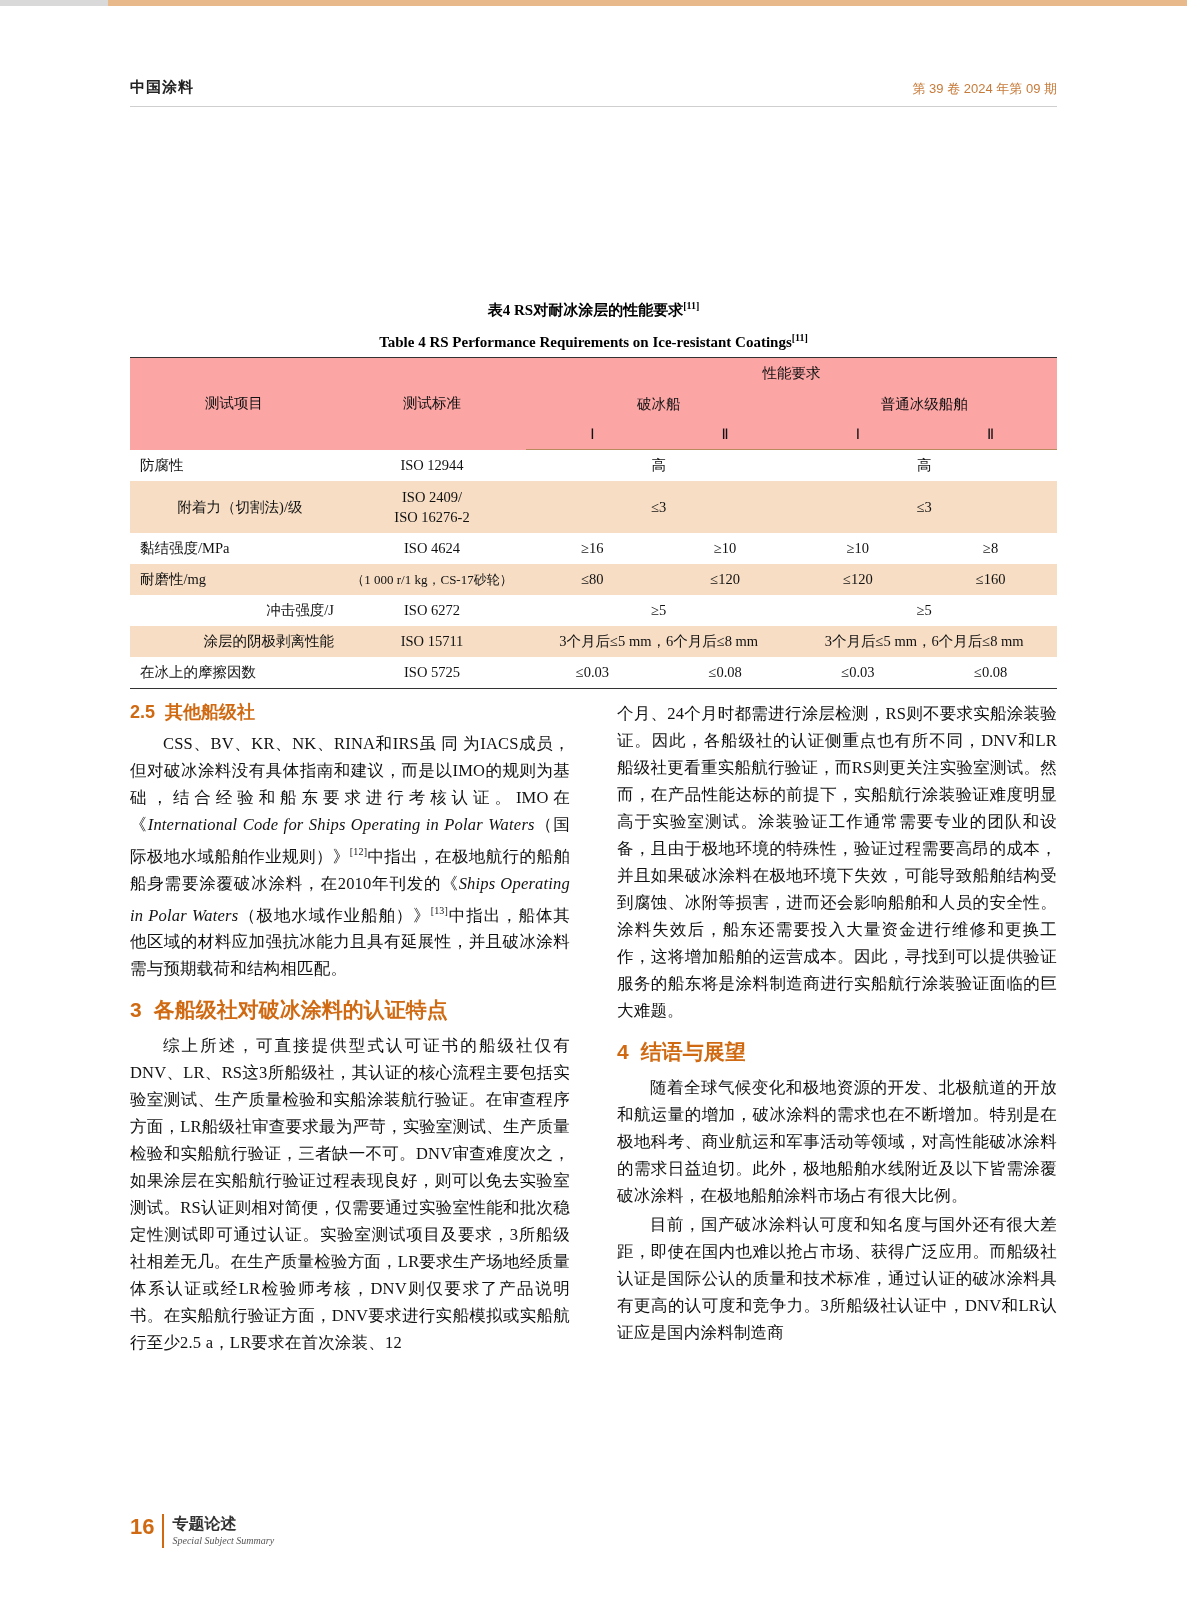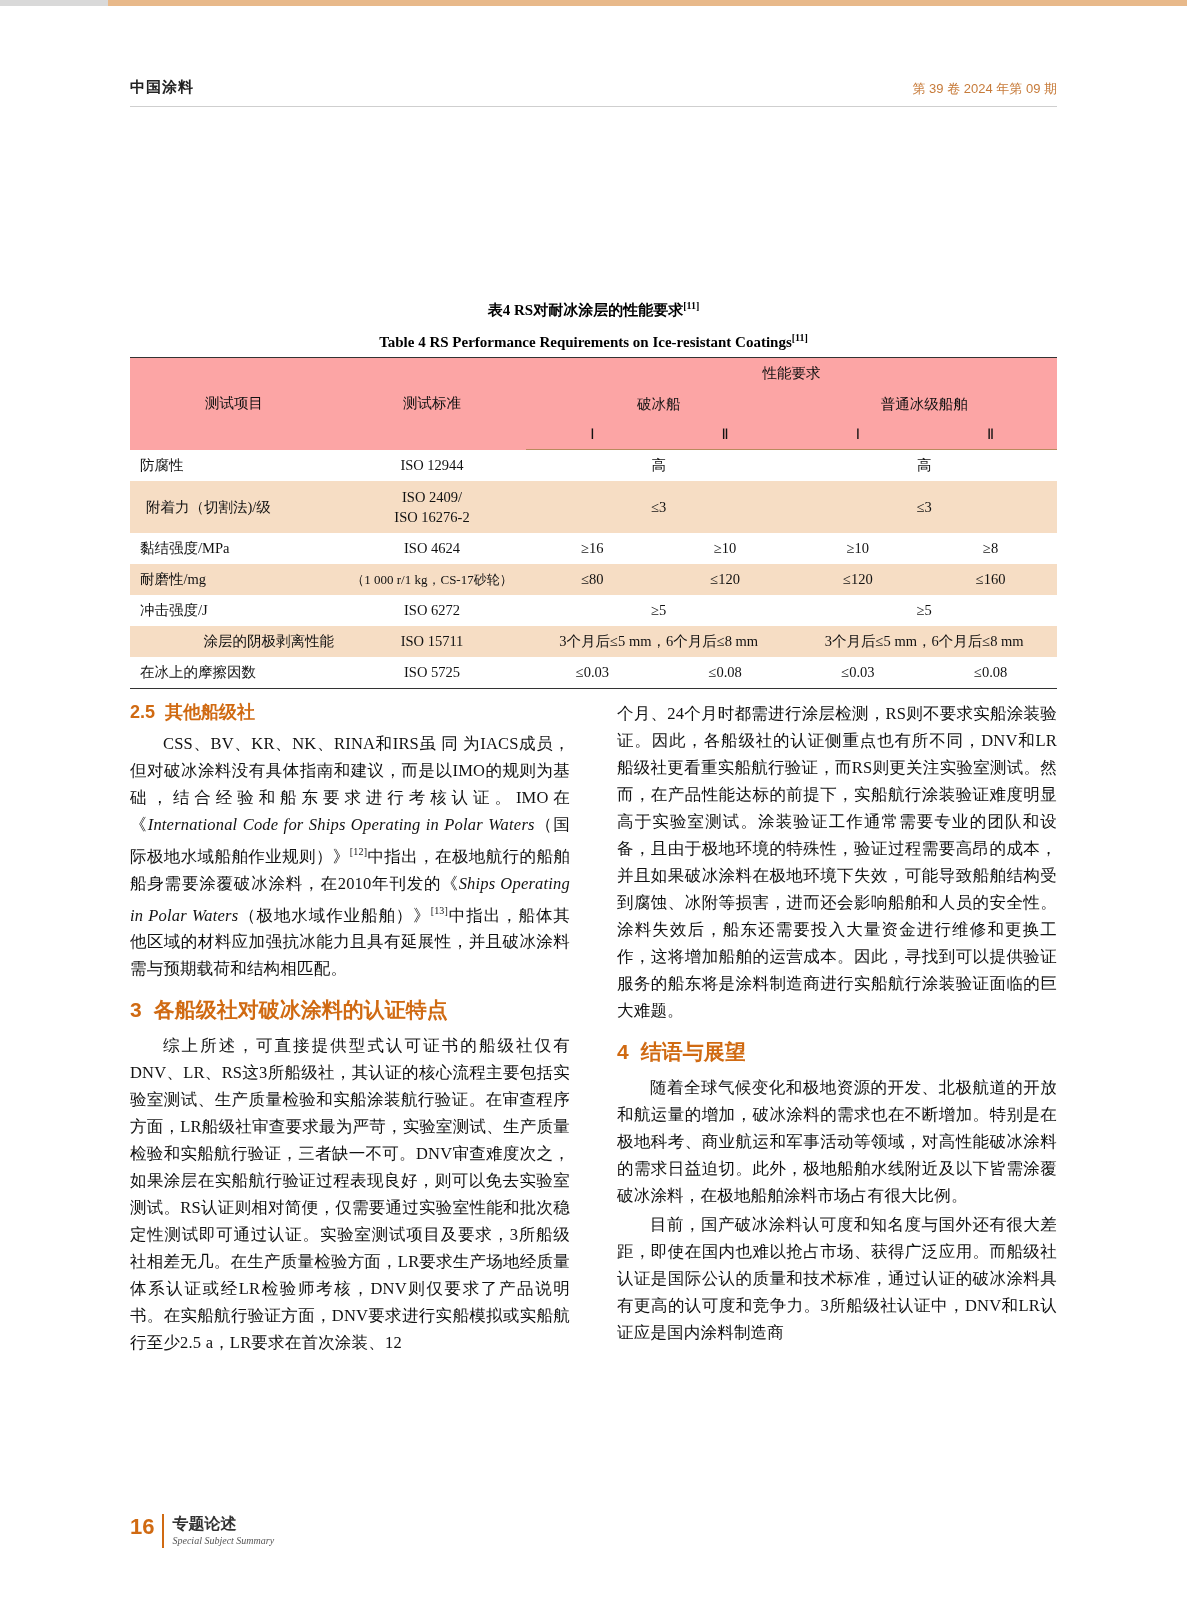--- a/index.html
+++ b/index.html
@@ -126,21 +126,21 @@
         </tr>
       </thead>
       <tbody>
         <tr class="rowA">
           <td style="text-align:left;padding-left:10px;">防腐性</td>
           <td>ISO 12944</td>
           <td colspan="2">高</td>
           <td colspan="2">高</td>
         </tr>
         <tr class="rowB">
-          <td style="text-align:left;padding-left:16px;">附着力（切割法)/级</td>
+          <td style="text-align:center;padding-left:16px;">附着力（切割法)/级</td>
           <td style="white-space:pre-line;line-height:20px;">ISO 2409/
 ISO 16276-2</td>
           <td colspan="2">≤3</td>
           <td colspan="2">≤3</td>
         </tr>
         <tr class="rowA">
           <td style="text-align:left;padding-left:10px;">黏结强度/MPa</td>
           <td>ISO 4624</td>
           <td>≥16</td>
           <td>≥10</td>
@@ -149,21 +149,21 @@
         </tr>
         <tr class="rowB">
           <td style="text-align:left;padding-left:10px;">耐磨性/mg</td>
           <td style="font-size:13px;">（1 000 r/1 kg，CS-17砂轮）</td>
           <td>≤80</td>
           <td>≤120</td>
           <td>≤120</td>
           <td>≤160</td>
         </tr>
         <tr class="rowA">
-          <td style="text-align:left;padding-left:10px;">冲击强度/J</td>
+          <td style="text-align:right;padding-left:10px;">冲击强度/J</td>
           <td>ISO 6272</td>
           <td colspan="2">≥5</td>
           <td colspan="2">≥5</td>
         </tr>
         <tr class="rowB">
           <td style="text-align:right;padding-left:10px;">涂层的阴极剥离性能</td>
           <td>ISO 15711</td>
           <td colspan="2">3个月后≤5 mm，6个月后≤8 mm</td>
           <td colspan="2">3个月后≤5 mm，6个月后≤8 mm</td>
         </tr>

